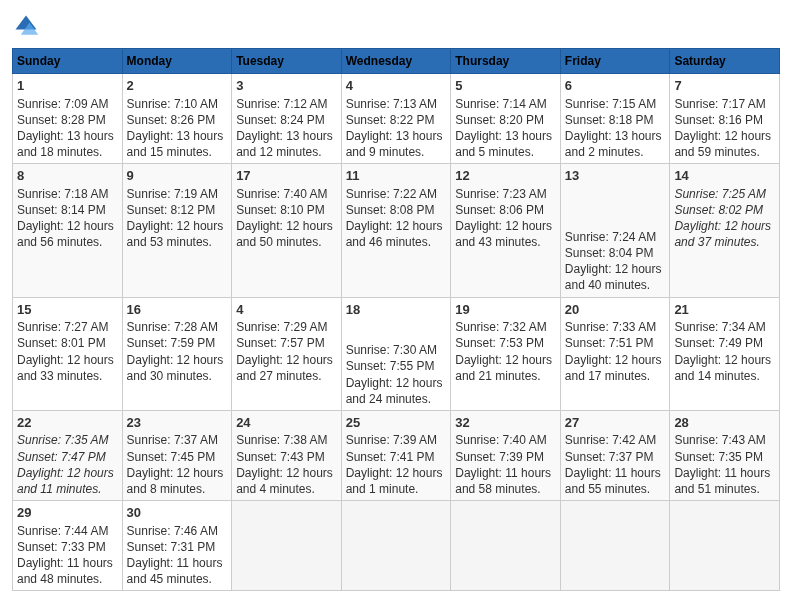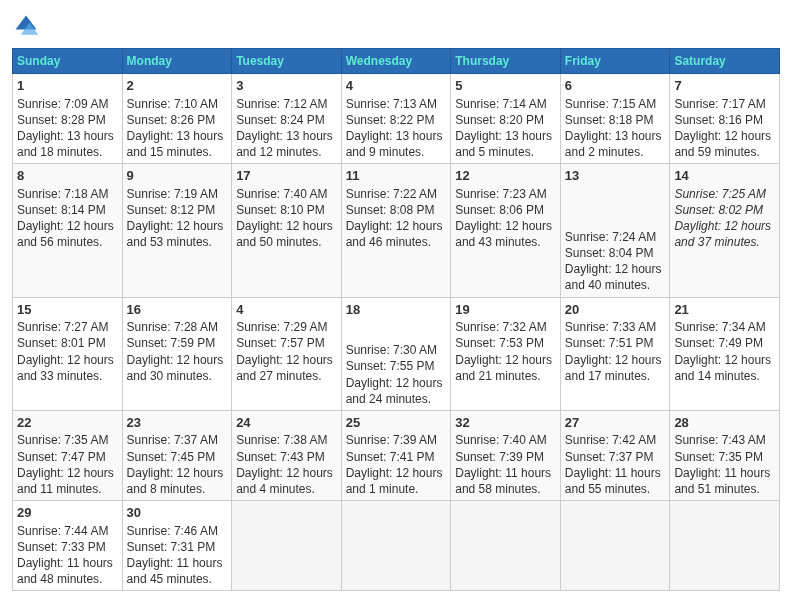--- a/index.html
+++ b/index.html
@@ -39,21 +39,21 @@
       color: #555;
       margin-top: 2px;
     }
     table {
       width: 100%;
       border-collapse: collapse;
       font-size: 10.5px;
     }
     thead th {
       background-color: #2a6db5;
-      color: #5eead4;
+      color: #000000;
       padding: 5px 4px;
       text-align: left;
       font-size: 12px;
       font-weight: bold;
       border: 1px solid #1e5a9a;
     }
     td {
       border: 1px solid #ccc;
       padding: 3px 4px;
       vertical-align: top;
@@ -263,21 +263,21 @@
           <span class="day-num">21</span>
           <div class="cell-text" style="white-space: pre-line;">Sunrise: 7:34 AM
 Sunset: 7:49 PM
 Daylight: 12 hours
 and 14 minutes.</div>
         </td>
       </tr>
       <tr>
         <td>
           <span class="day-num">22</span>
-          <div class="cell-text" style="white-space: pre-line;">Sunrise: 7:35 AM
+          <div class="cell-text" style="white-space: pre-line; font-style: italic;">Sunrise: 7:35 AM
 Sunset: 7:47 PM
 Daylight: 12 hours
 and 11 minutes.</div>
         </td>
         <td>
           <span class="day-num">23</span>
           <div class="cell-text" style="white-space: pre-line;">Sunrise: 7:37 AM
 Sunset: 7:45 PM
 Daylight: 12 hours
 and 8 minutes.</div>

